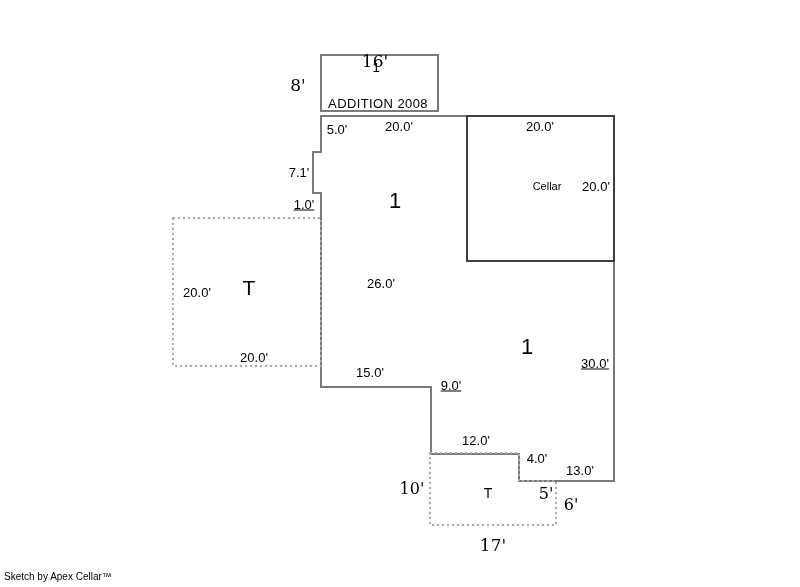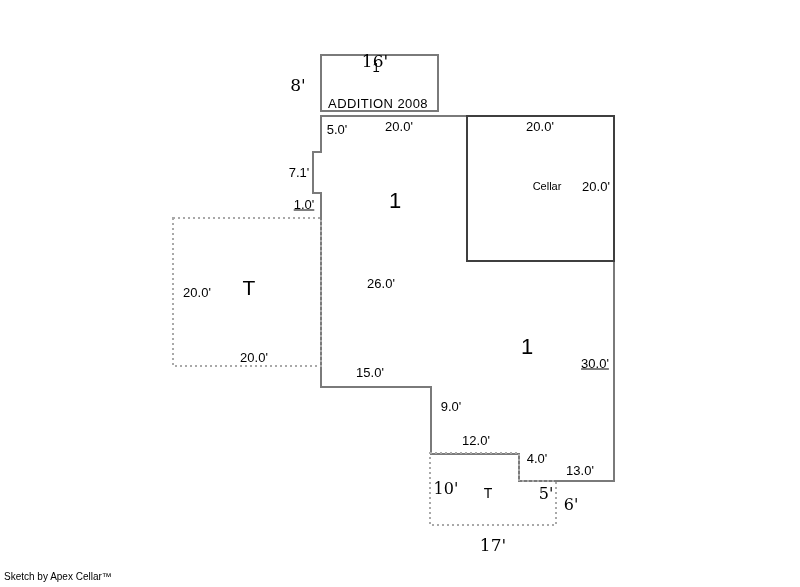--- a/index.html
+++ b/index.html
@@ -61,26 +61,26 @@
 
   <span class="lbl area-num" style="left:395px; top:201px;">1</span>
   <span class="lbl area-num" style="left:527px; top:347px;">1</span>
 
   <span class="lbl big-t" style="left:249px; top:287px;">T</span>
   <span class="lbl dim" style="left:197px; top:292px;">20.0'</span>
   <span class="lbl dim" style="left:254px; top:357px;">20.0'</span>
 
   <span class="lbl dim" style="left:595px; top:363px;text-decoration:underline;">30.0'</span>
   <span class="lbl dim" style="left:370px; top:372px;">15.0'</span>
-  <span class="lbl dim" style="left:451px; top:406px;">9.0'</span>
+  <span class="lbl dim" style="left:451px; top:385px;text-decoration:underline;">9.0'</span>
   <span class="lbl dim" style="left:476px; top:440px;">12.0'</span>
   <span class="lbl dim" style="left:537px; top:458px;">4.0'</span>
   <span class="lbl dim" style="left:580px; top:470px;">13.0'</span>
 
-  <span class="lbl serif-md" style="left:412px; top:489px;margin-left:34px;">10'</span>
+  <span class="lbl serif-md" style="left:412px; top:489px;">10'</span>
   <span class="lbl small-t" style="left:488px; top:493px;">T</span>
   <span class="lbl serif-md" style="left:546px; top:494px;">5'</span>
   <span class="lbl serif-md" style="left:571px; top:505px;">6'</span>
   <span class="lbl serif-lg" style="left:493px; top:545px;">17'</span>
 
   <span class="credit">Sketch by Apex Cellar™</span>
 
 </div>
 
 </body></html>

